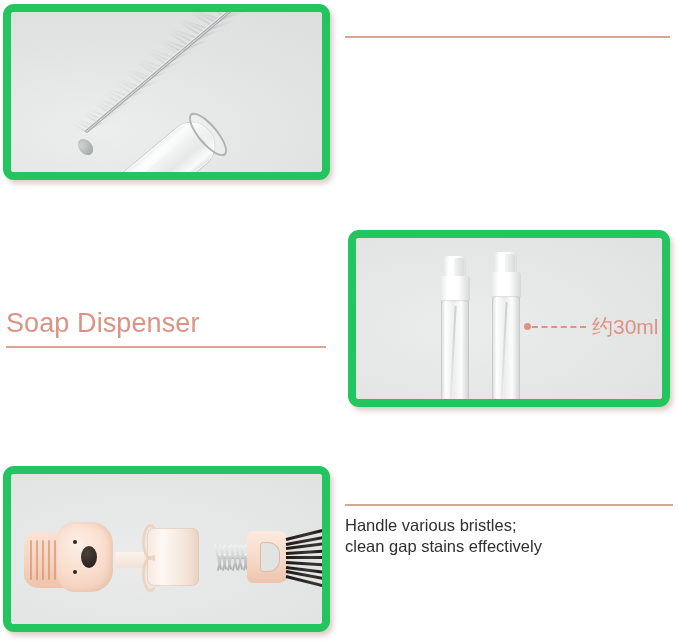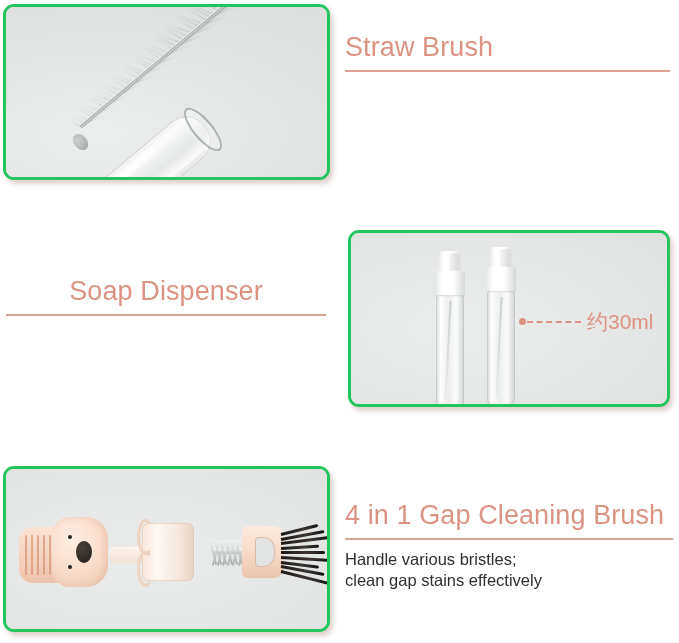--- a/index.html
+++ b/index.html
@@ -13,21 +13,21 @@
     position: relative;
     overflow: hidden;
     font-family: "Liberation Sans", sans-serif;
     -webkit-font-smoothing: antialiased;
   }
 
   
   .panel {
     position: absolute;
     box-sizing: border-box;
-    border: 3px solid #22c55e;
+    border: 8px solid #22c55e;
     border-radius: 11px;
     background: #e4e6e6;
     overflow: hidden;
     box-shadow: 3px 4px 5px rgba(160,120,110,0.35);
   }
   .panel-inner {
     position: absolute;
     inset: 0;
     overflow: hidden;
   }
@@ -52,21 +52,21 @@
     margin-bottom: 9px;
     opacity: .85;
   }
   .body-text {
     color: #2f2f2f;
     font-size: 16.5px;
     line-height: 21px;
     font-weight: 400;
     white-space: pre-line;
   }
-  .align-right { text-align: center; }
+  .align-right { text-align: left; margin-top: 32px; }
   .align-left  { text-align: left; }
 
   
   #panel-straw { left: 3px; top: 4px; width: 327px; height: 176px; }
   #panel-straw .panel-inner {
     background:
       radial-gradient(120% 100% at 30% 75%, #eceeed 0%, #e2e4e3 55%, #dcdedd 100%);
   }
   
   .tube {
@@ -379,21 +379,20 @@
       <div class="tube-body"></div>
       <div class="tube-gloss"></div>
       <div class="tube-rim"></div>
     </div>
     <div class="wire"></div>
     <div class="wire-tip"></div>
   </div>
 </div>
 
 <div class="textblock align-left" id="text-straw" style="left:345px; top:30px; width:325px;">
-  <div class="heading">Straw Brush</div>
   <div class="rule"></div>
 </div>
 
 <div class="textblock align-right" id="text-soap" style="left:6px; top:274px; width:320px;">
   <div class="heading">Soap Dispenser</div>
   <div class="rule"></div>
 </div>
 
 <div class="panel" id="panel-bottles">
   <div class="panel-inner">
@@ -476,17 +475,16 @@
         <span style="top: 29px; width: 50px; transform: rotate(3.5deg);"></span>
         <span style="top: 33.6px; width: 38px; transform: rotate(7deg);"></span>
         <span style="top: 38.2px; width: 44px; transform: rotate(10.5deg);"></span>
         <span style="top: 42.8px; width: 50px; transform: rotate(14deg);"></span>
       </div>
 
   </div>
 </div>
 
 <div class="textblock align-left" id="text-gap" style="left:345px; top:498px; width:328px;">
-  <div class="heading">4 in 1 Gap Cleaning Brush</div>
   <div class="rule"></div>
   <div class="body-text">Handle various bristles;
 clean gap stains effectively</div>
 </div>
 
 </body></html>

